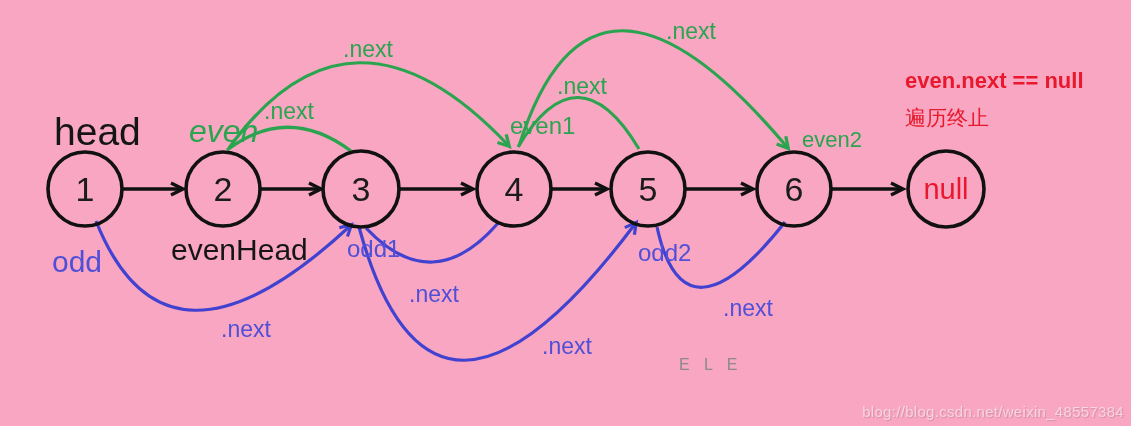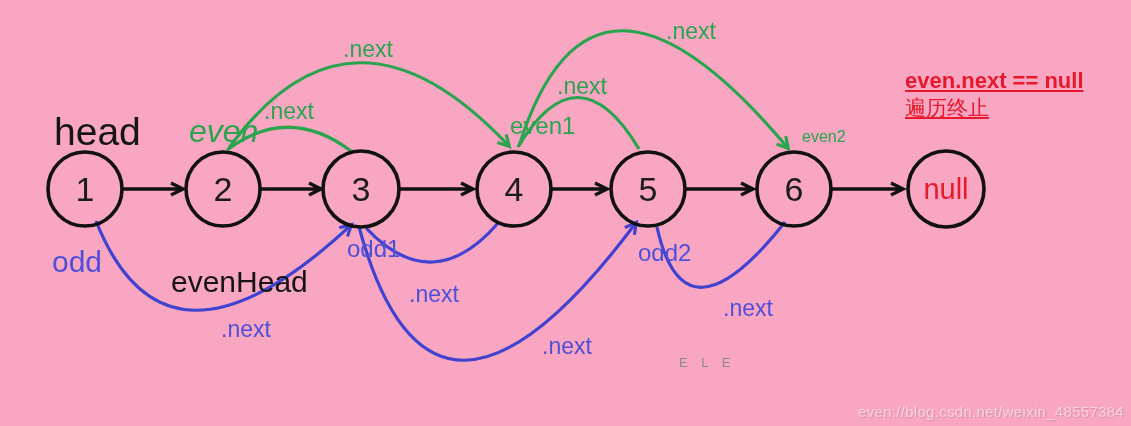--- a/index.html
+++ b/index.html
@@ -13,21 +13,21 @@
   }
   .diagram-svg { position: absolute; left: 0; top: 0; }
   .lbl {
     position: absolute;
     white-space: nowrap;
     line-height: 1.1;
   }
   .black  { color: #151515; }
   .green  { color: #2aa44f; }
   .blue   { color: #4f4fd8; }
-  .red    { color: #e8192c; text-decoration: underline; }
+  .red    { color: #e8192c; }
   .gray   { color: #8a8a8a; }
   .bold   { font-weight: bold; }
   .node-digit {
     font-size: 34px;
     fill: #1b1b1b;
     font-family: "Liberation Sans", sans-serif;
   }
   .node-null {
     font-size: 29px;
     fill: #e8192c;
@@ -37,21 +37,21 @@
     position: absolute;
     right: 7px;
     bottom: 6px;
     font-size: 15px;
     color: rgba(255,255,255,0.55);
     text-shadow: 1px 1px 1px rgba(120,70,95,0.25);
     letter-spacing: 0.3px;
   }
   .logo {
     letter-spacing: 5px;
-    font-size: 13px;
+    font-size: 16px;
   }
 </style>
 </head>
 <body>
 
 <div class="canvas">
 
   <svg class="diagram-svg" width="1131" height="426" viewBox="0 0 1131 426">
     <defs>
       <marker id="arrBlack" markerWidth="20" markerHeight="20" refX="13" refY="8" orient="auto" markerUnits="userSpaceOnUse">
@@ -105,35 +105,35 @@
       <text class="node-digit" x="514" y="201">4</text>
       <text class="node-digit" x="648" y="201">5</text>
       <text class="node-digit" x="794" y="201">6</text>
       <text class="node-null" x="946" y="199">null</text>
     </g>
   </svg>
 
   <span class="lbl black" style="left:54px;  top:111px; font-size:39px;">head</span>
   <span class="lbl green" style="left:189px; top:114px; font-size:32px;font-style:italic;">even</span>
   <span class="lbl blue" style="left:52px;  top:245px; font-size:30px;">odd</span>
-  <span class="lbl black" style="left:171px; top:233px; font-size:30px;margin-top:32px;">evenHead</span>
+  <span class="lbl black" style="left:171px; top:233px; font-size:30px;">evenHead</span>
   <span class="lbl green" style="left:510px; top:113px; font-size:24px;">even1</span>
-  <span class="lbl green" style="left:802px; top:128px; font-size:16px;">even2</span>
+  <span class="lbl green" style="left:802px; top:128px; font-size:22px;">even2</span>
   <span class="lbl blue" style="left:347px; top:236px; font-size:24px;text-align:center;">odd1</span>
   <span class="lbl blue" style="left:638px; top:240px; font-size:24px;">odd2</span>
 
   <span class="lbl green" style="left:264px; top:99px; font-size:23px;">.next</span>
   <span class="lbl green" style="left:343px; top:37px; font-size:23px;">.next</span>
   <span class="lbl green" style="left:557px; top:74px; font-size:23px;">.next</span>
   <span class="lbl green" style="left:666px; top:19px; font-size:23px;">.next</span>
 
   <span class="lbl blue" style="left:221px; top:317px; font-size:23px;">.next</span>
   <span class="lbl blue" style="left:409px; top:282px; font-size:23px;">.next</span>
   <span class="lbl blue" style="left:542px; top:334px; font-size:23px;">.next</span>
   <span class="lbl blue" style="left:723px; top:296px; font-size:23px;">.next</span>
 
   <span class="lbl red bold" style="left:905px; top:69px;  font-size:22px;">even.next == null</span>
-  <span class="lbl red" style="left:905px; top:96px; font-size:21px;">遍历终止</span>
+  <span class="lbl red" style="left:905px; top:106px; font-size:21px;">遍历终止</span>
 
   <span class="lbl gray logo" style="left:679px; top:356px;">E L E</span>
-  <span class="watermark">even://blog.csdn.net/weixin_48557384</span>
+  <span class="watermark">blog://blog.csdn.net/weixin_48557384</span>
 
 </div>
 
 </body></html>

